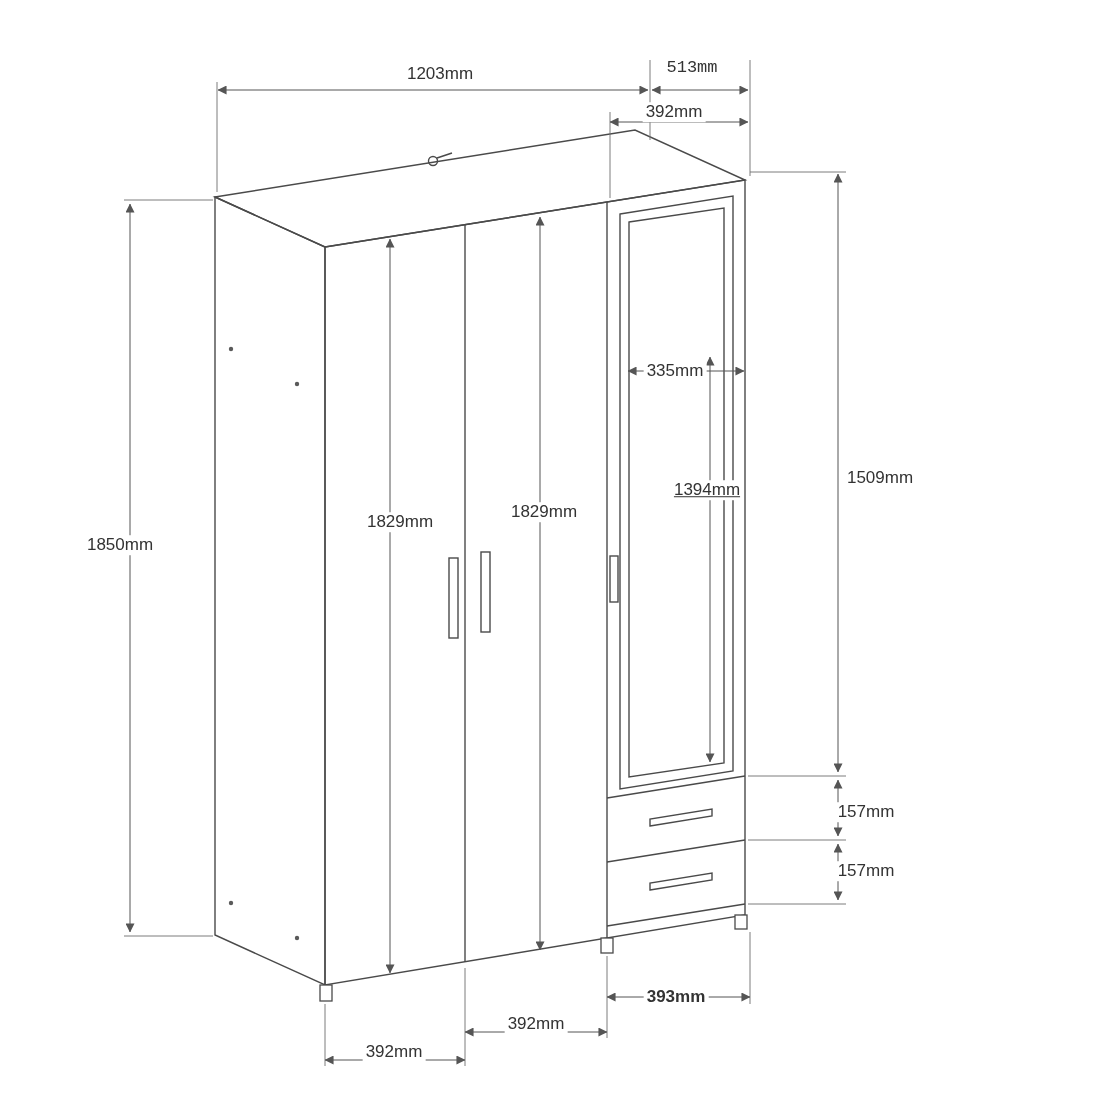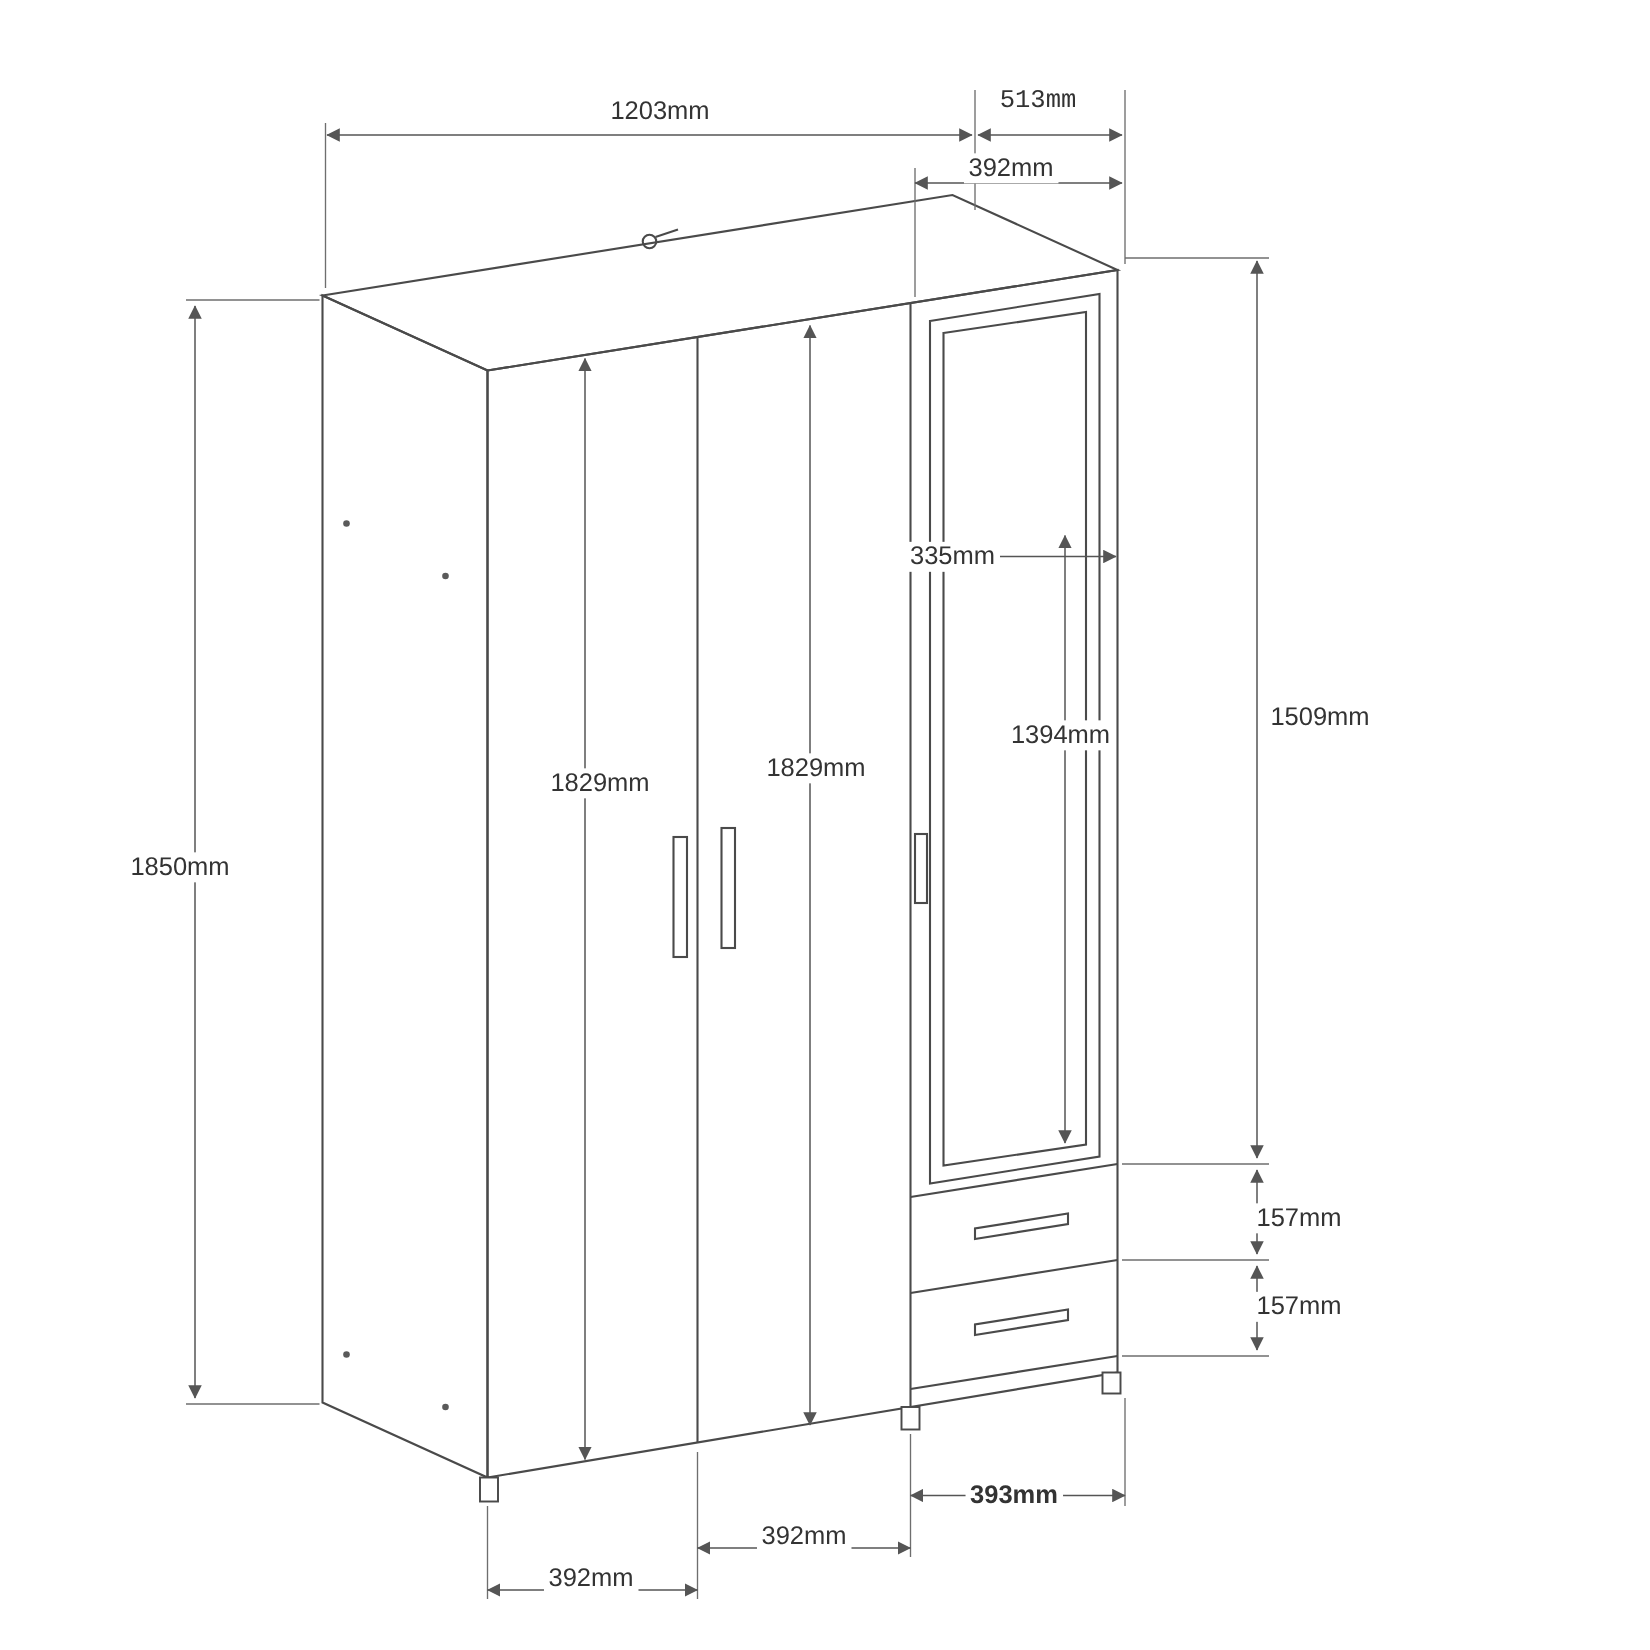--- a/index.html
+++ b/index.html
@@ -114,25 +114,25 @@
       <line class="dim" x1="838" y1="844" x2="838" y2="900" marker-start="url(#ah)" marker-end="url(#ah)"></line>
       <line class="dim" x1="607" y1="997" x2="750" y2="997" marker-start="url(#ah)" marker-end="url(#ah)"></line>
       <line class="dim" x1="465" y1="1032" x2="607" y2="1032" marker-start="url(#ah)" marker-end="url(#ah)"></line>
       <line class="dim" x1="325" y1="1060" x2="465" y2="1060" marker-start="url(#ah)" marker-end="url(#ah)"></line>
     </g>
   </svg>
 
   <span class="dim-label" style="left:440px;top:74px;">1203mm</span>
   <span class="dim-label" style="left:692px;top:68px;font-family:Liberation Mono, monospace;">513mm</span>
   <span class="dim-label" style="left:674px;top:112px;">392mm</span>
-  <span class="dim-label" style="left:120px;top:578px;text-align:center;">1850mm</span>
+  <span class="dim-label" style="left:120px;top:545px;text-align:center;">1850mm</span>
   <span class="dim-label" style="left:400px;top:522px;">1829mm</span>
   <span class="dim-label" style="left:544px;top:512px;">1829mm</span>
-  <span class="dim-label" style="left:635px;top:371px;text-align:right;">335mm</span>
-  <span class="dim-label" style="left:707px;top:490px;">1394mm</span>
+  <span class="dim-label" style="left:675px;top:371px;text-align:right;">335mm</span>
+  <span class="dim-label" style="left:707px;top:490px;text-decoration:underline;">1394mm</span>
   <span class="dim-label" style="left:880px;top:478px;">1509mm</span>
   <span class="dim-label" style="left:866px;top:812px;">157mm</span>
   <span class="dim-label" style="left:866px;top:871px;">157mm</span>
   <span class="dim-label" style="left:676px;top:997px;font-weight:bold;">393mm</span>
   <span class="dim-label" style="left:536px;top:1024px;">392mm</span>
   <span class="dim-label" style="left:394px;top:1052px;">392mm</span>
 
 </div>
 
 </body></html>

